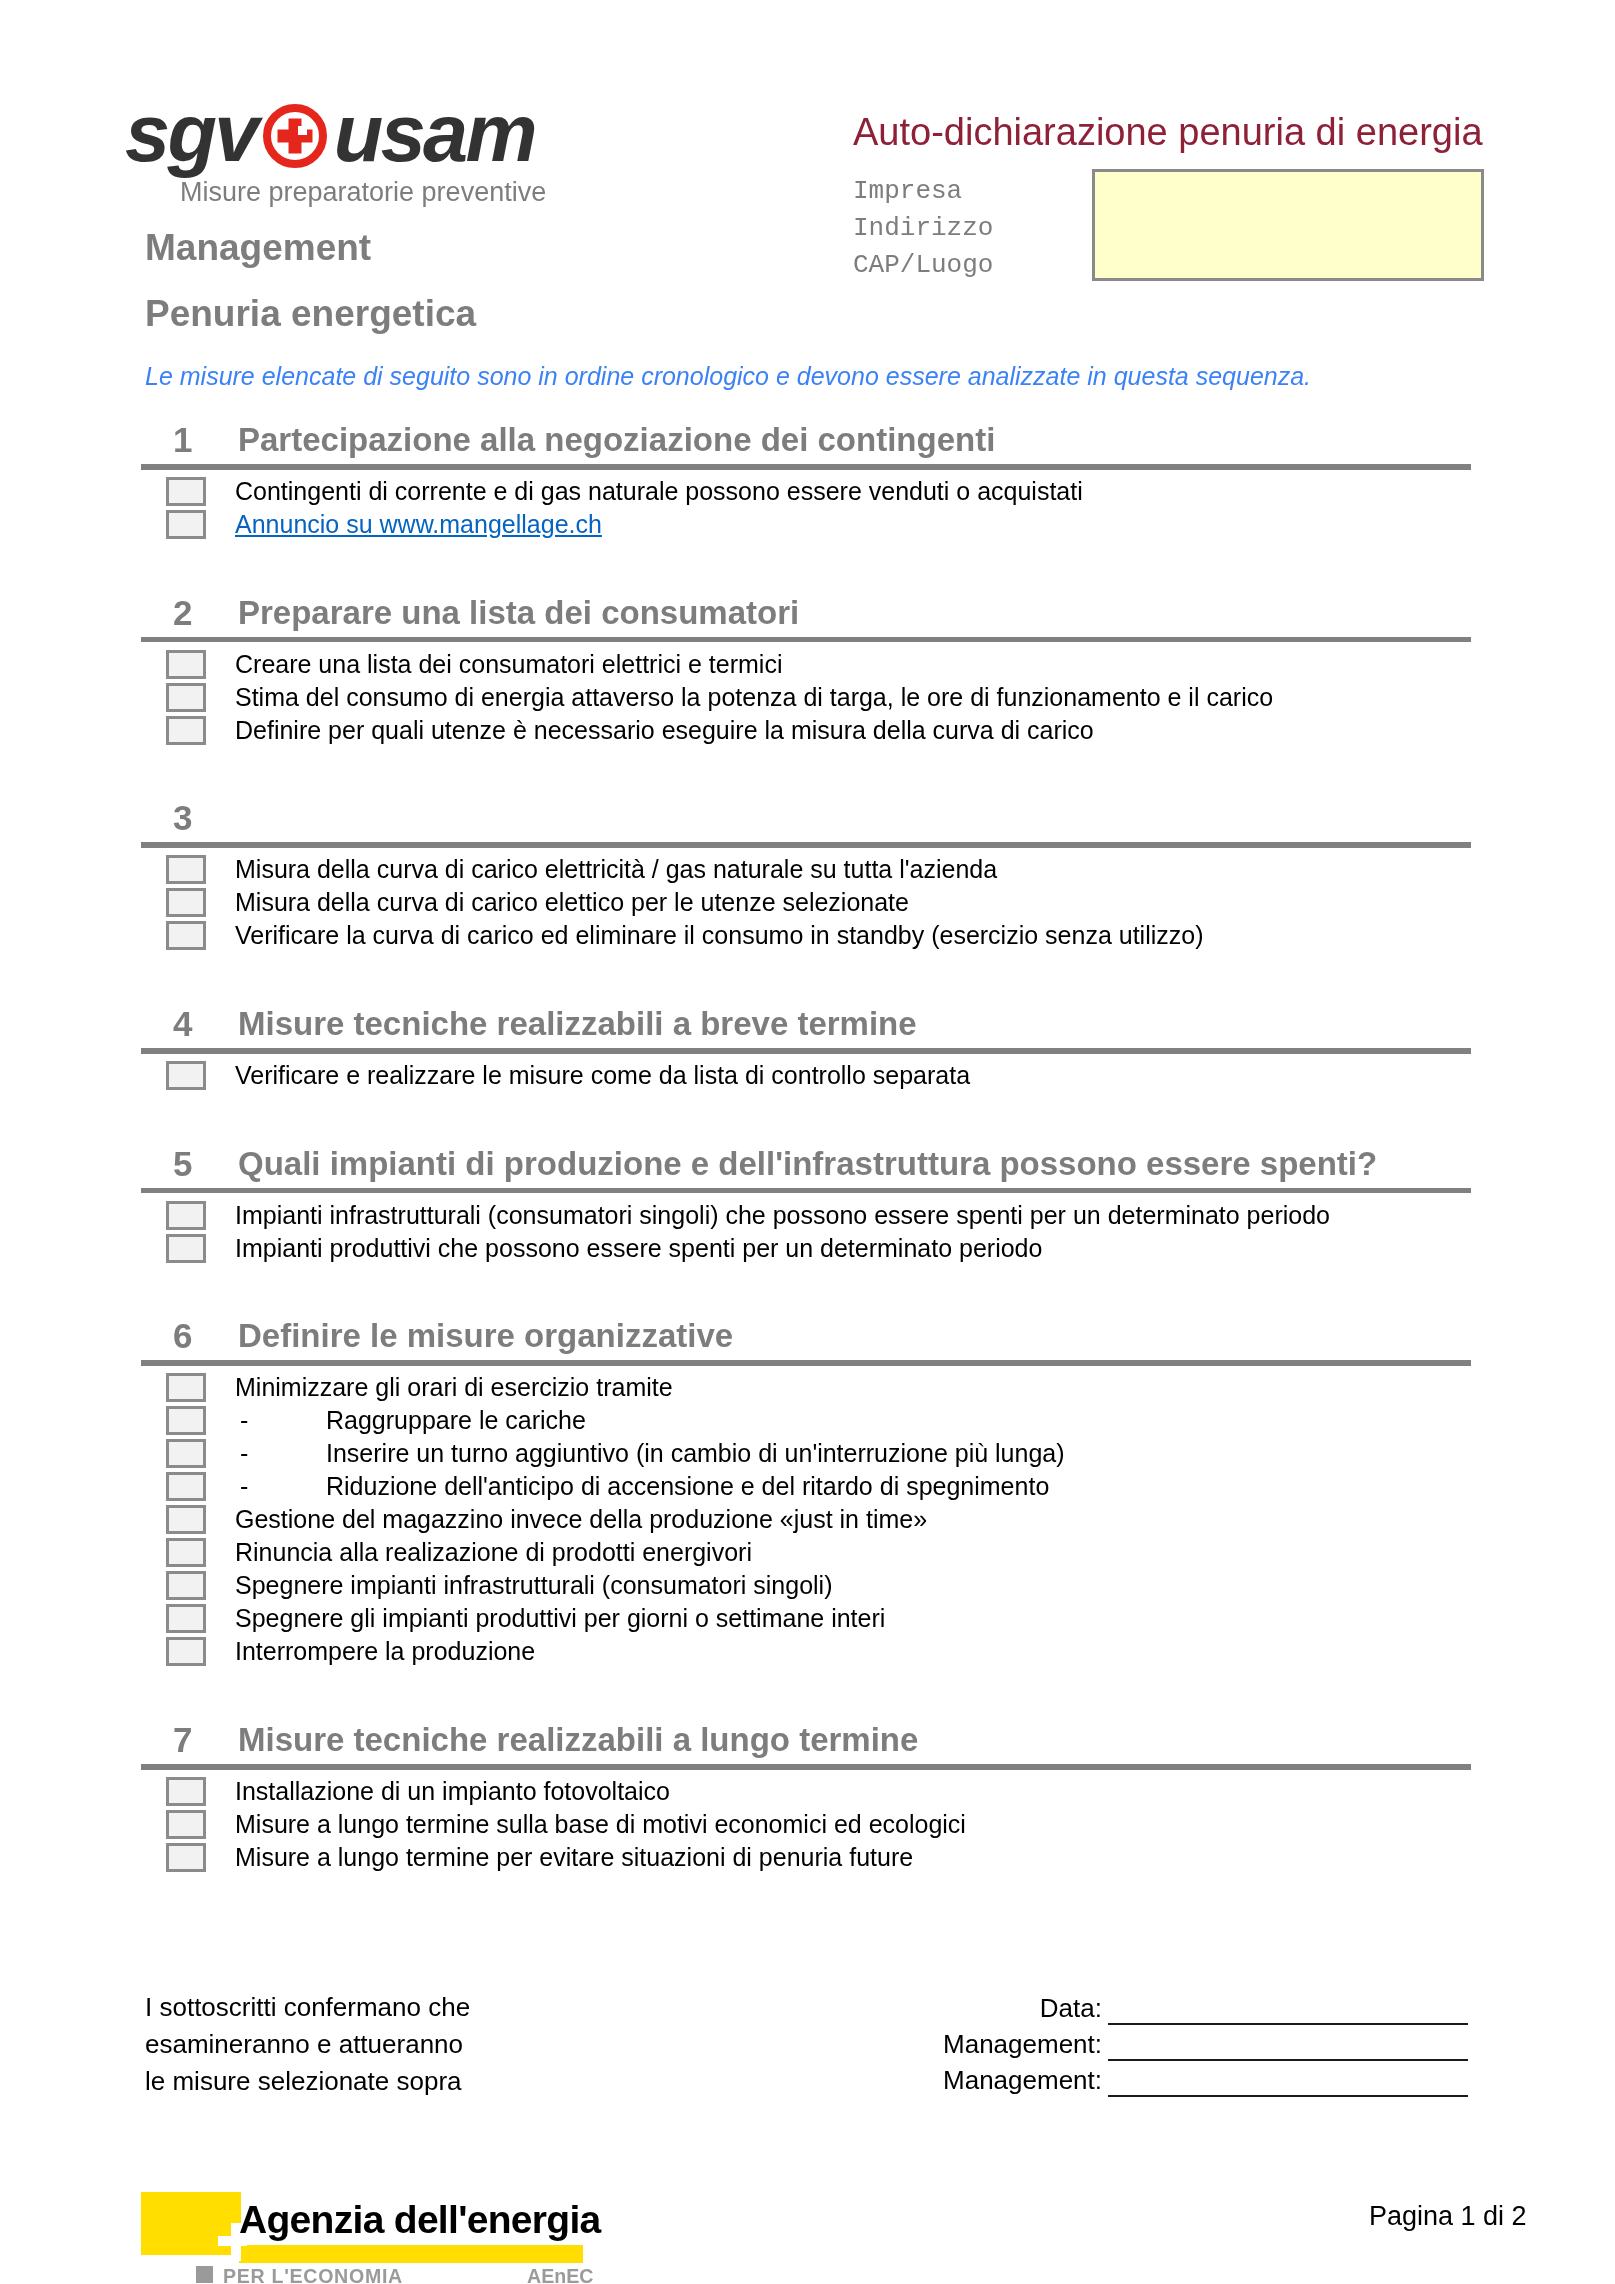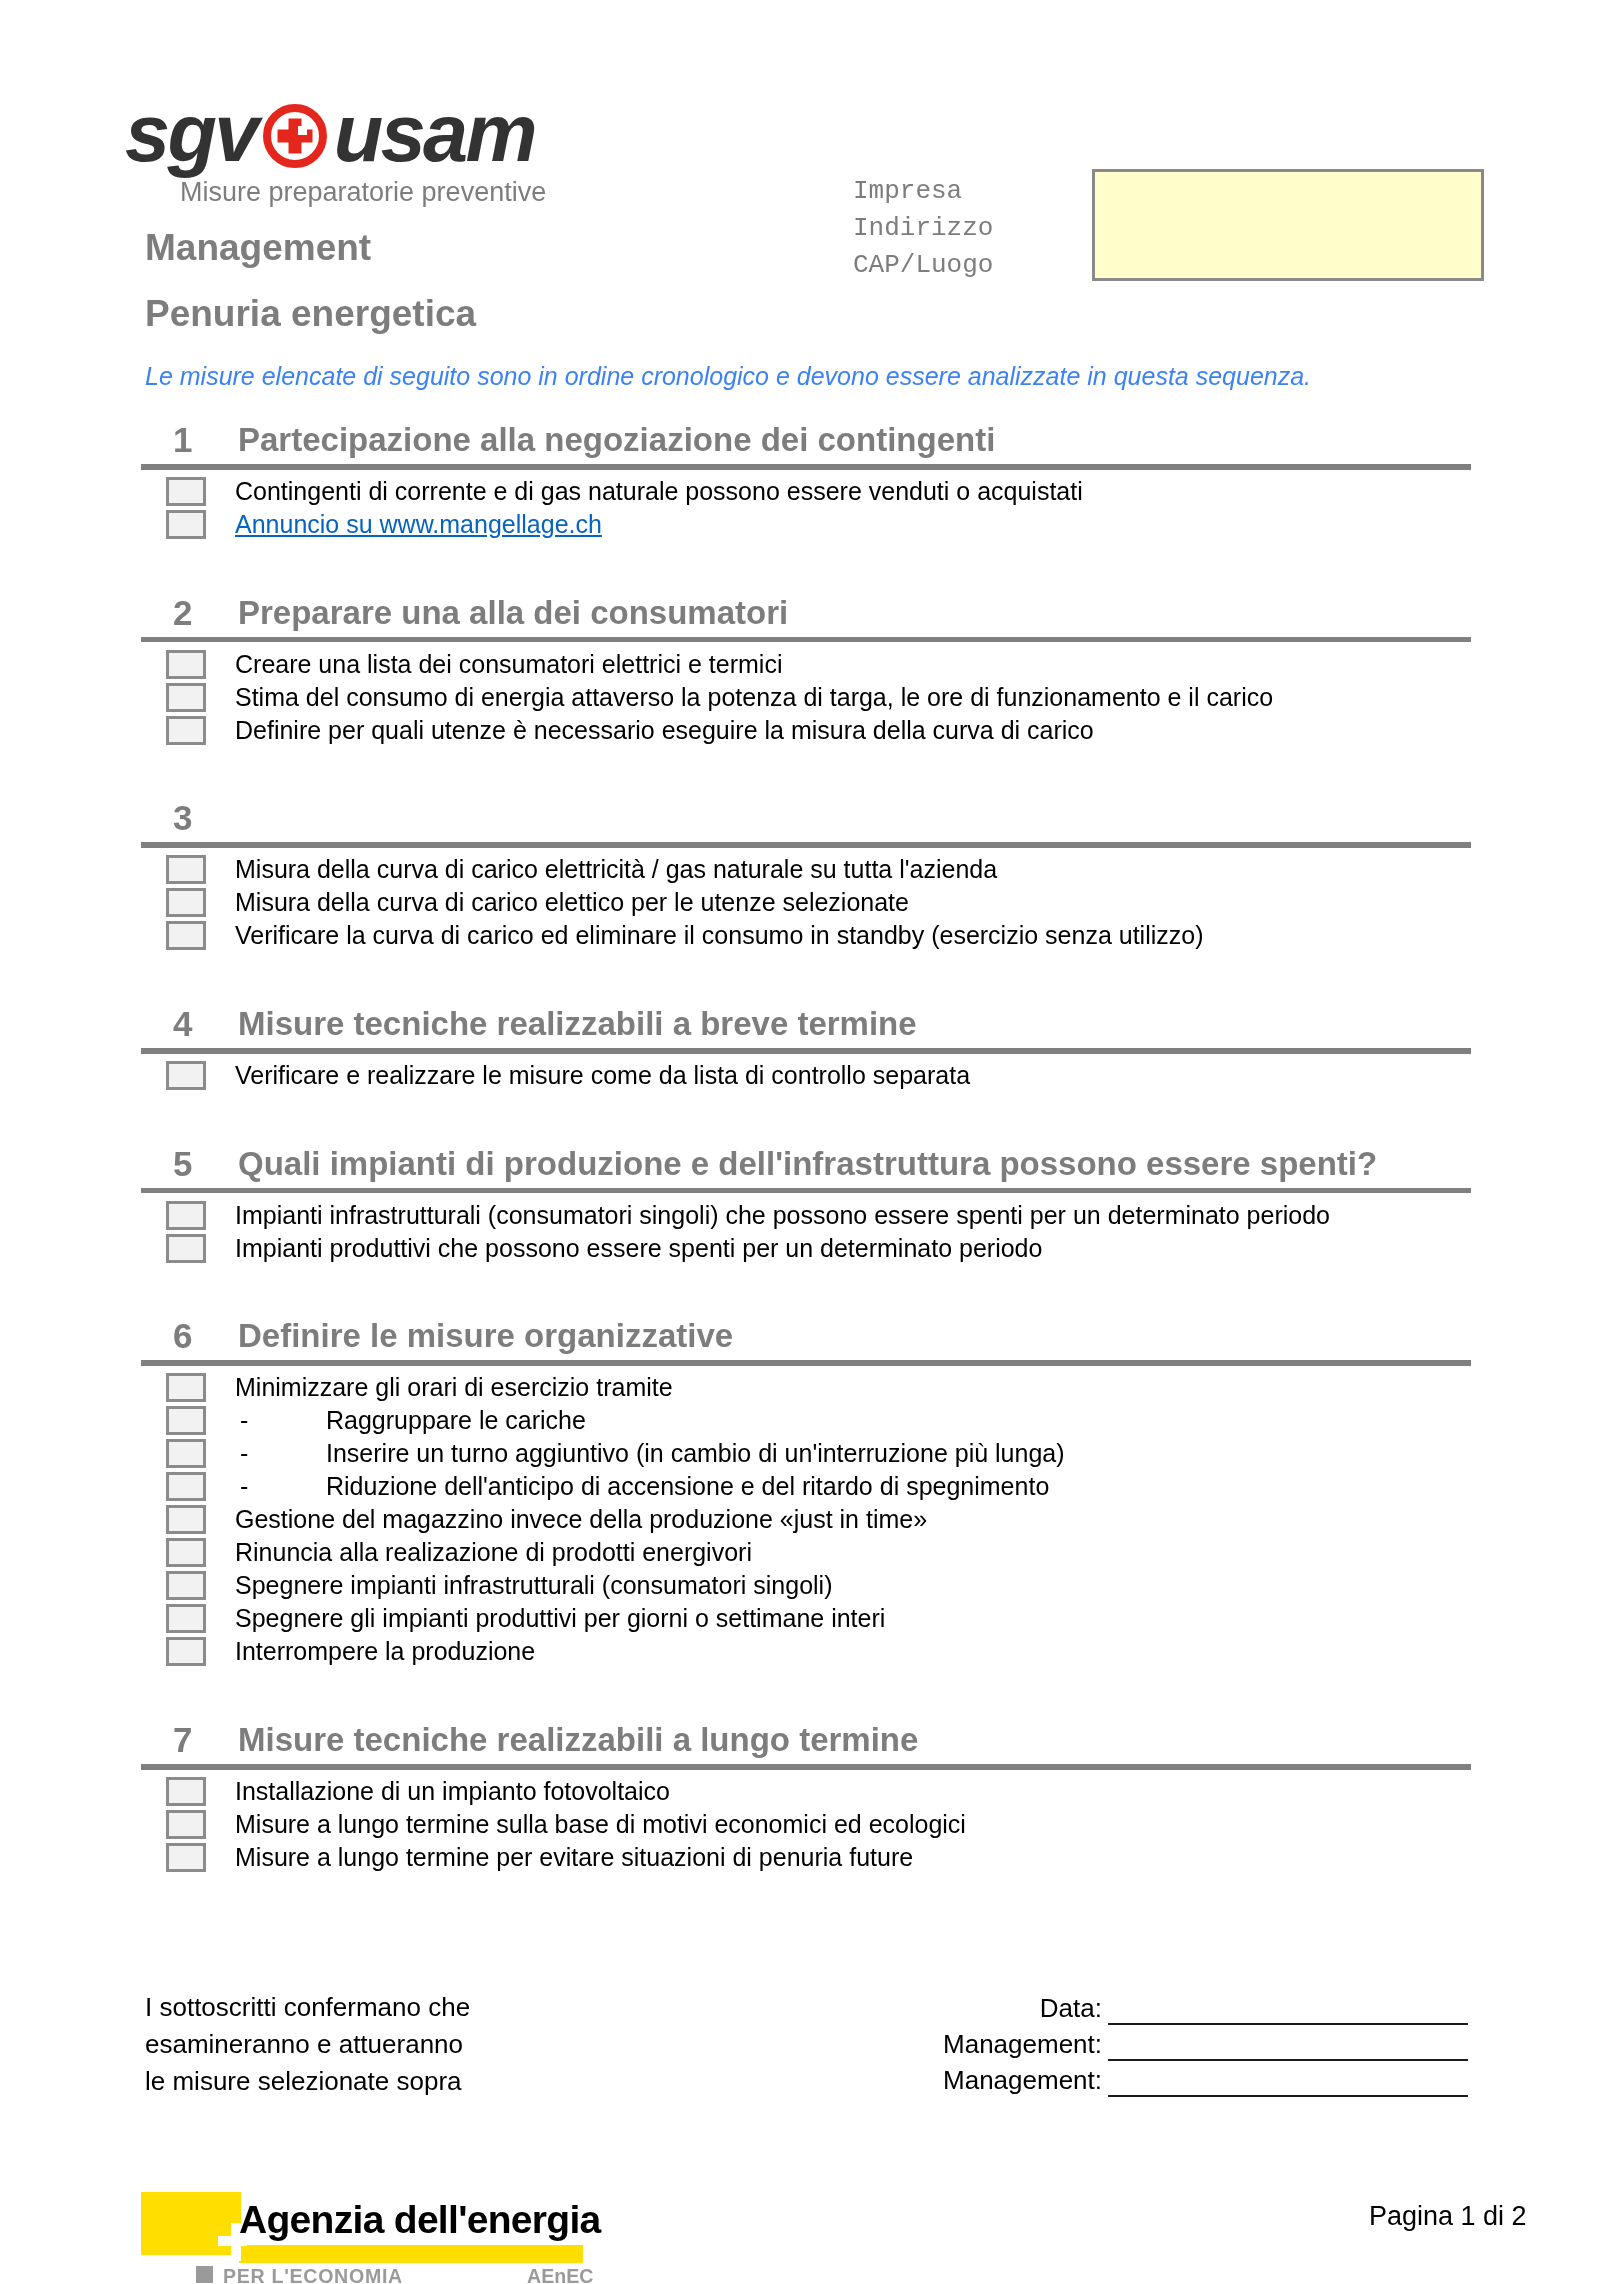--- a/index.html
+++ b/index.html
@@ -90,20 +90,21 @@
         <span class="bar-h"></span>
         <span class="notch"></span>
     </span>
     <span class="word">usam</span>
   </div>
 
   <div class="hdr-subtitle">Misure preparatorie preventive</div>
   <div class="hdr-line1">Management</div>
   <div class="hdr-line2">Penuria energetica</div>
 
+  <div class="doc-title">Auto-dichiarazione penuria di energia</div>
   <div class="field-labels" id="field-labels">
       <div>Impresa</div>
       <div>Indirizzo</div>
       <div>CAP/Luogo</div>
     </div>
   <div class="company-box"></div>
 
   <div class="intro">Le misure elencate di seguito sono in ordine cronologico e devono essere analizzate in questa sequenza.</div>
 
   <div class="sections" id="sections">
@@ -121,21 +122,21 @@
           <div class="row">
             <span class="cb"></span>
             <span class="row-text"><a href="#">Annuncio su www.mangellage.ch</a></span>
           </div>
         </div>
     </div>
 
     <div class="sec">
       <div class="sec-head">
         <span class="sec-num">2</span>
-        <span class="sec-title">Preparare una alla dei consumatori</span>
+        <span class="sec-title">Preparare una lista dei consumatori</span>
       </div>
       <div class="sec-rule"></div>
       <div class="sec-items">
           <div class="row">
             <span class="cb"></span>
             <span class="row-text">Creare una lista dei consumatori elettrici e termici</span>
           </div>
           <div class="row">
             <span class="cb"></span>
             <span class="row-text">Stima del consumo di energia attaverso la potenza di targa, le ore di funzionamento e il carico</span>

